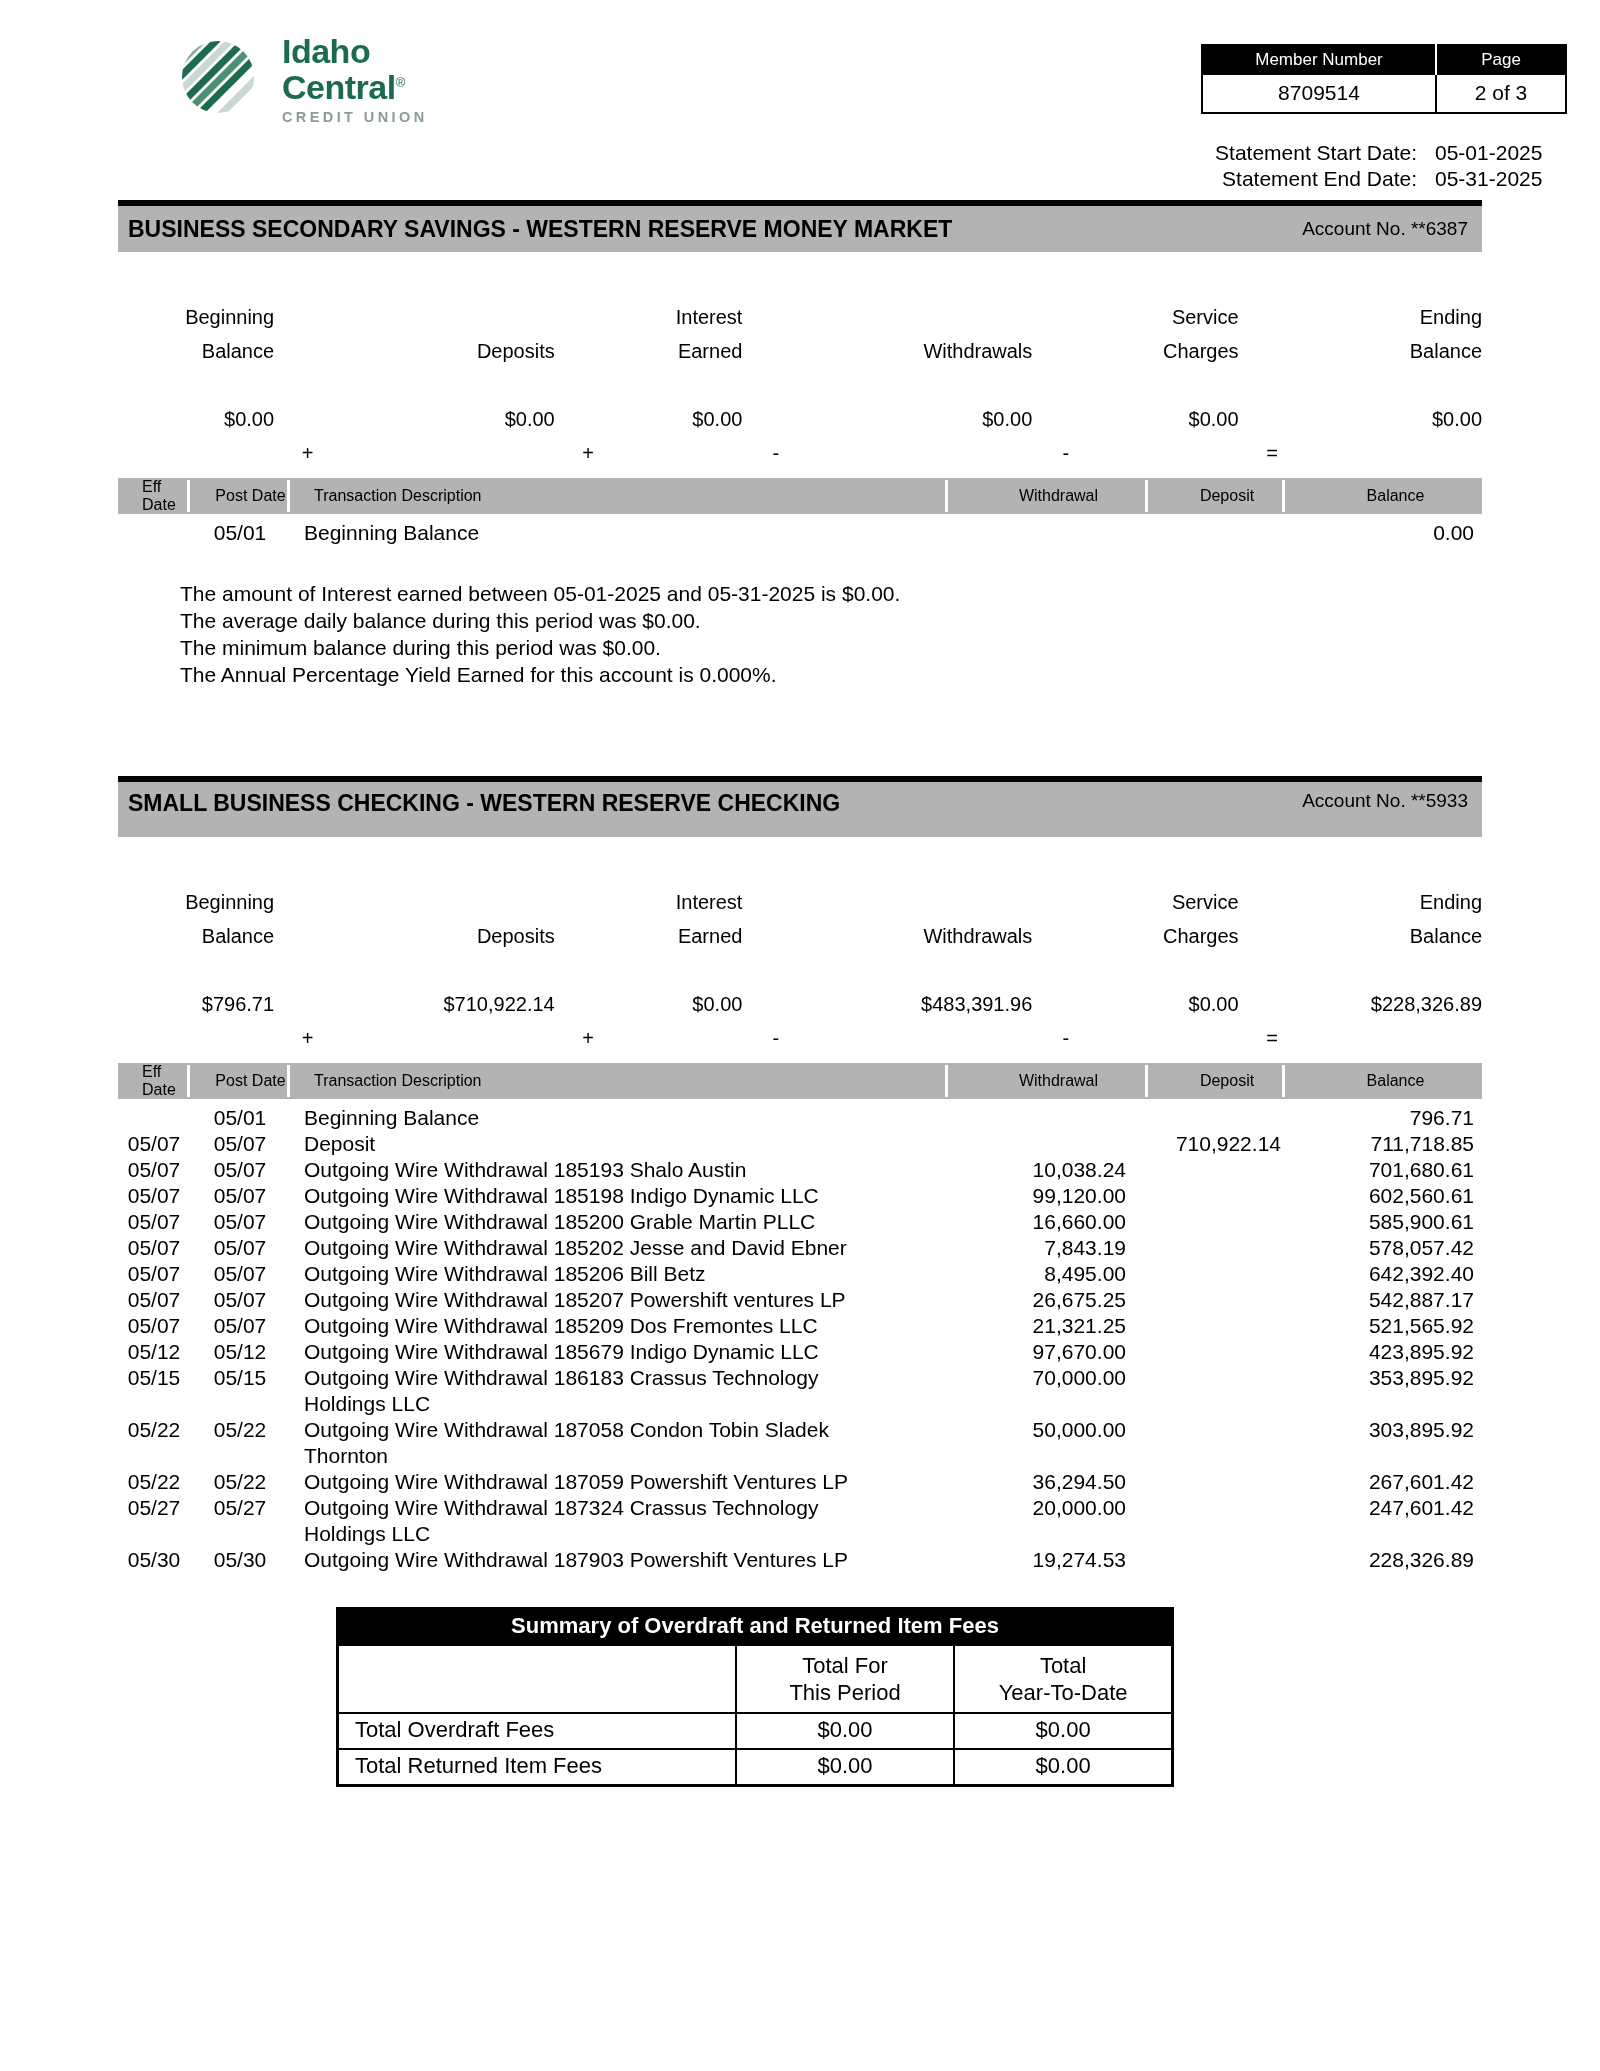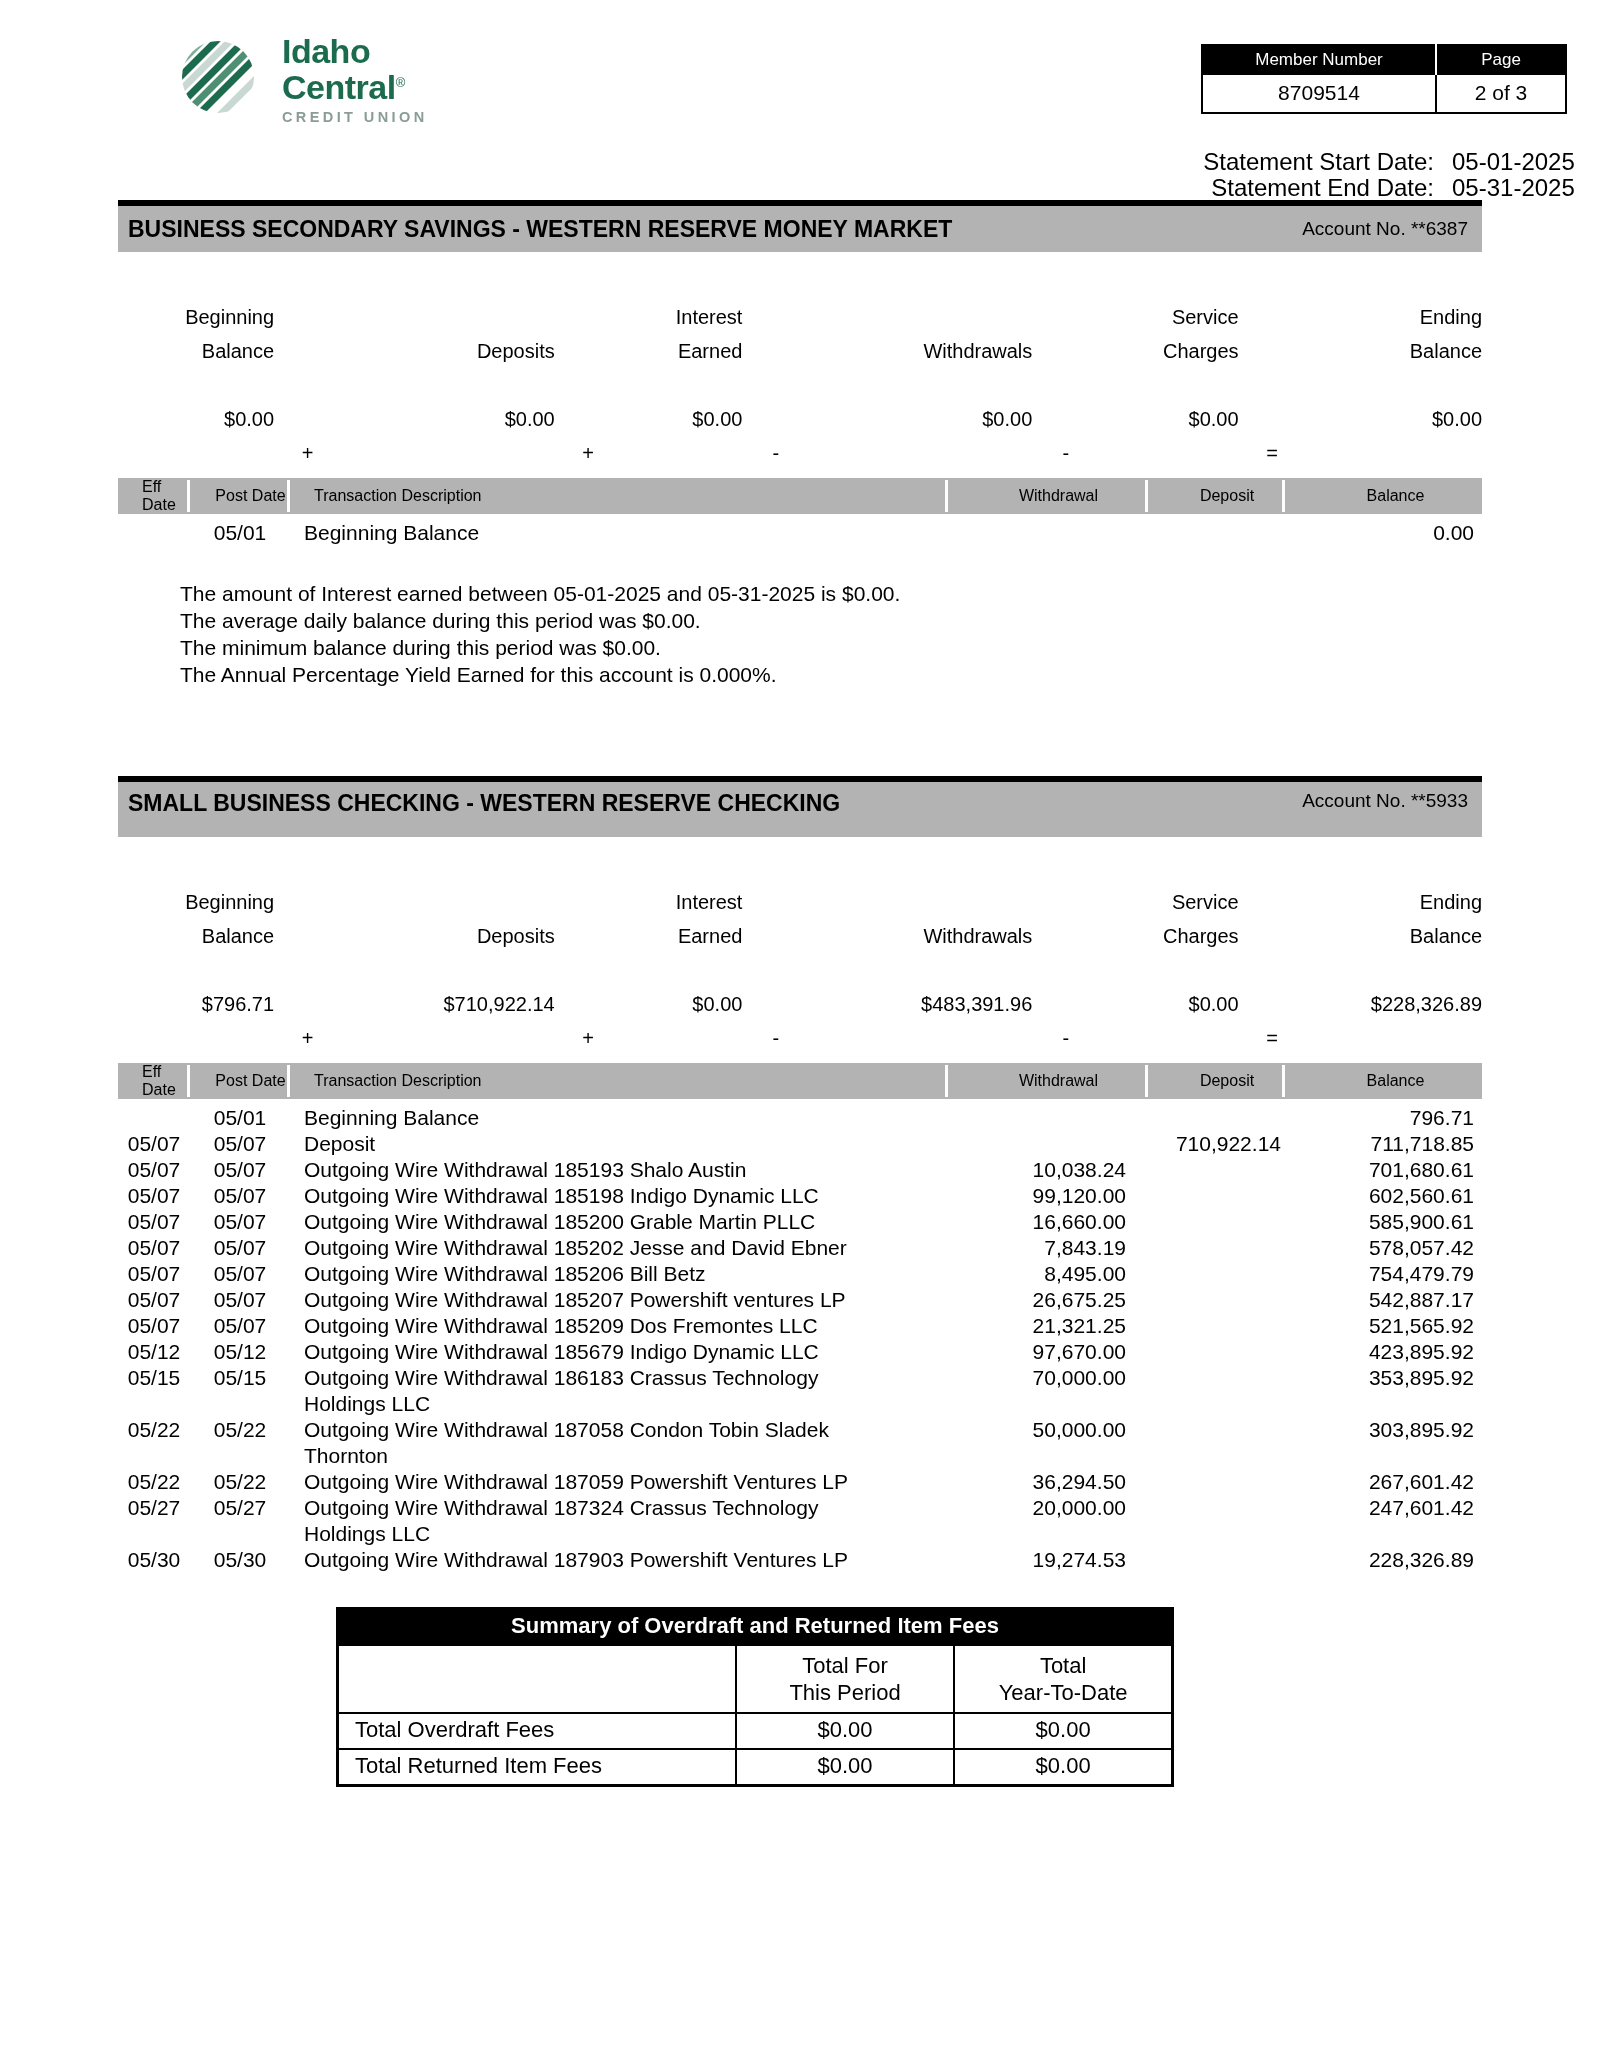--- a/index.html
+++ b/index.html
@@ -90,25 +90,24 @@
     text-align: center;
     border-right: 2px solid #000;
     background: #fff;
   }
   .member-table td:last-child { border-right: none; }
   .mn-col { min-width: 200px; }
   .pg-col { min-width: 96px; }
 
   .stmt-dates {
     position: absolute;
-    right: 16px;
+    right: 33px;
     top: 140px;
-    font-size: 24px;
+    font-size: 21px;
     line-height: 26px;
-    margin-top: 9px;
   }
   .stmt-dates .row { display: flex; justify-content: flex-end; }
   .stmt-dates .lbl { text-align: right; }
   .stmt-dates .val { width: 132px; text-align: left; padding-left: 18px; }
 
   
   .account-section { margin: 0 118px 0 118px; }
   .acct-banner {
     background: #b3b3b3;
     border-top: 6px solid #000;
@@ -463,21 +462,21 @@
           <div class="r-wdr">7,843.19</div>
           <div class="r-dep"></div>
           <div class="r-bal">578,057.42</div>
         </div>
         <div class="txn-row">
           <div class="r-eff">05/07</div>
           <div class="r-post">05/07</div>
           <div class="r-desc" style="white-space: pre-line;">Outgoing Wire Withdrawal 185206 Bill Betz</div>
           <div class="r-wdr">8,495.00</div>
           <div class="r-dep"></div>
-          <div class="r-bal">754,479.79</div>
+          <div class="r-bal">642,392.40</div>
         </div>
         <div class="txn-row">
           <div class="r-eff">05/07</div>
           <div class="r-post">05/07</div>
           <div class="r-desc" style="white-space: pre-line;">Outgoing Wire Withdrawal 185207 Powershift ventures LP</div>
           <div class="r-wdr">26,675.25</div>
           <div class="r-dep"></div>
           <div class="r-bal">542,887.17</div>
         </div>
         <div class="txn-row">

